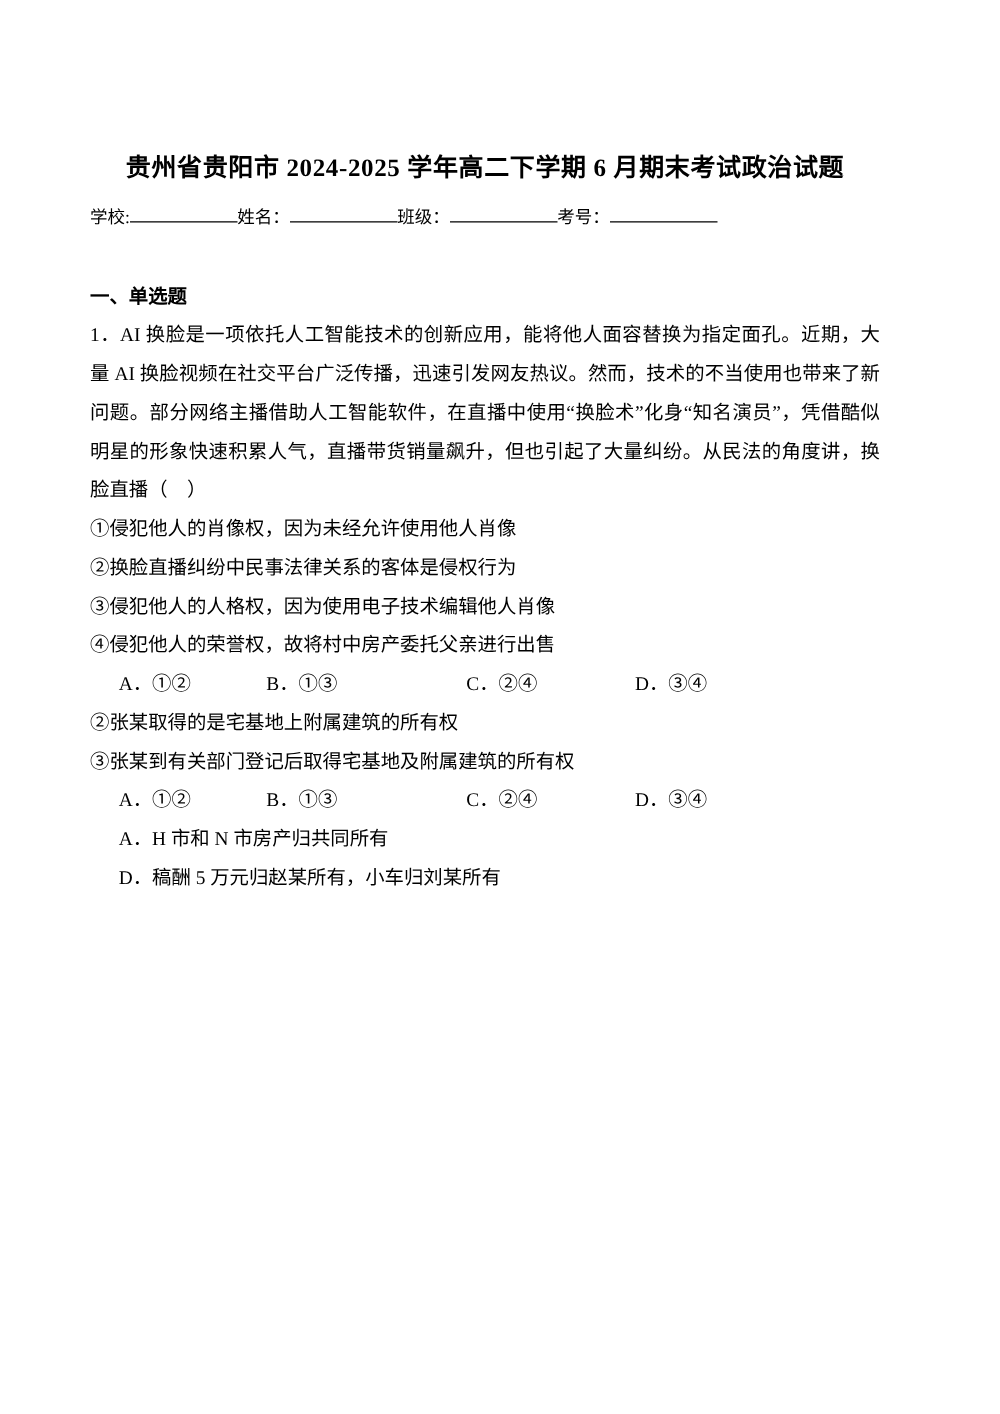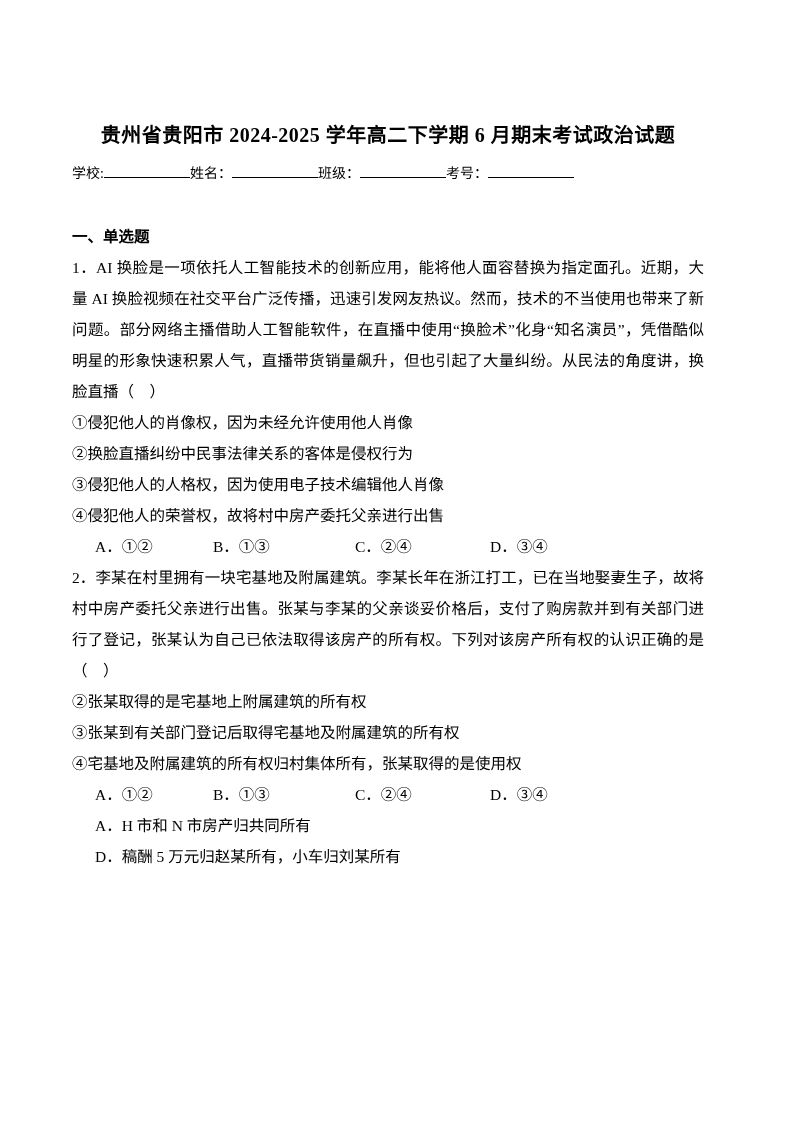--- a/index.html
+++ b/index.html
@@ -56,21 +56,21 @@
     text-align: justify;
   }
   .opt-row {
     display: flex;
     padding-left: 23px;
     font-size: 15.5px;
     line-height: 31px;
   }
   .opt-row .opt-a { width: 118px; }
   .opt-row .opt-b { width: 142px; }
-  .opt-row .opt-c { width: 135px; }
+  .opt-row .opt-c { width: 135px; margin-left: 18px; }
   .opt-row .opt-d { flex: 1; }
   .opt-block {
     margin: 0;
     padding-left: 23px;
     font-size: 15.5px;
     line-height: 31px;
   }
 </style>
 </head>
 <body>
@@ -93,24 +93,22 @@
     <p class="subitem">④侵犯他人的荣誉权，故将村中房产委托父亲进行出售</p>
     <div class="opt-row">
       <span class="opt-a">A．①②</span>
       <span class="opt-b">B．①③</span>
       <span class="opt-c">C．②④</span>
       <span class="opt-d">D．③④</span>
     </div>
   </div>
 
   <div>
-    <p class="stem">2．李某在村里拥有一块宅基地及附属建筑。李某长年在浙江打工，已在当地娶妻生子，故将村中房产委托父亲进行出售。张某与李某的父亲谈妥价格后，支付了购房款并到有关部门进行了登记，张某认为自己已依法取得该房产的所有权。下列对该房产所有权的认识正确的是（　）</p>
     <p class="subitem">②张某取得的是宅基地上附属建筑的所有权</p>
     <p class="subitem">③张某到有关部门登记后取得宅基地及附属建筑的所有权</p>
-    <p class="subitem">④宅基地及附属建筑的所有权归村集体所有，张某取得的是使用权</p>
     <div class="opt-row">
       <span class="opt-a">A．①②</span>
       <span class="opt-b">B．①③</span>
       <span class="opt-c">C．②④</span>
       <span class="opt-d">D．③④</span>
     </div>
   </div>
 
   <div>
     <p class="opt-block">A．H 市和 N 市房产归共同所有</p>

